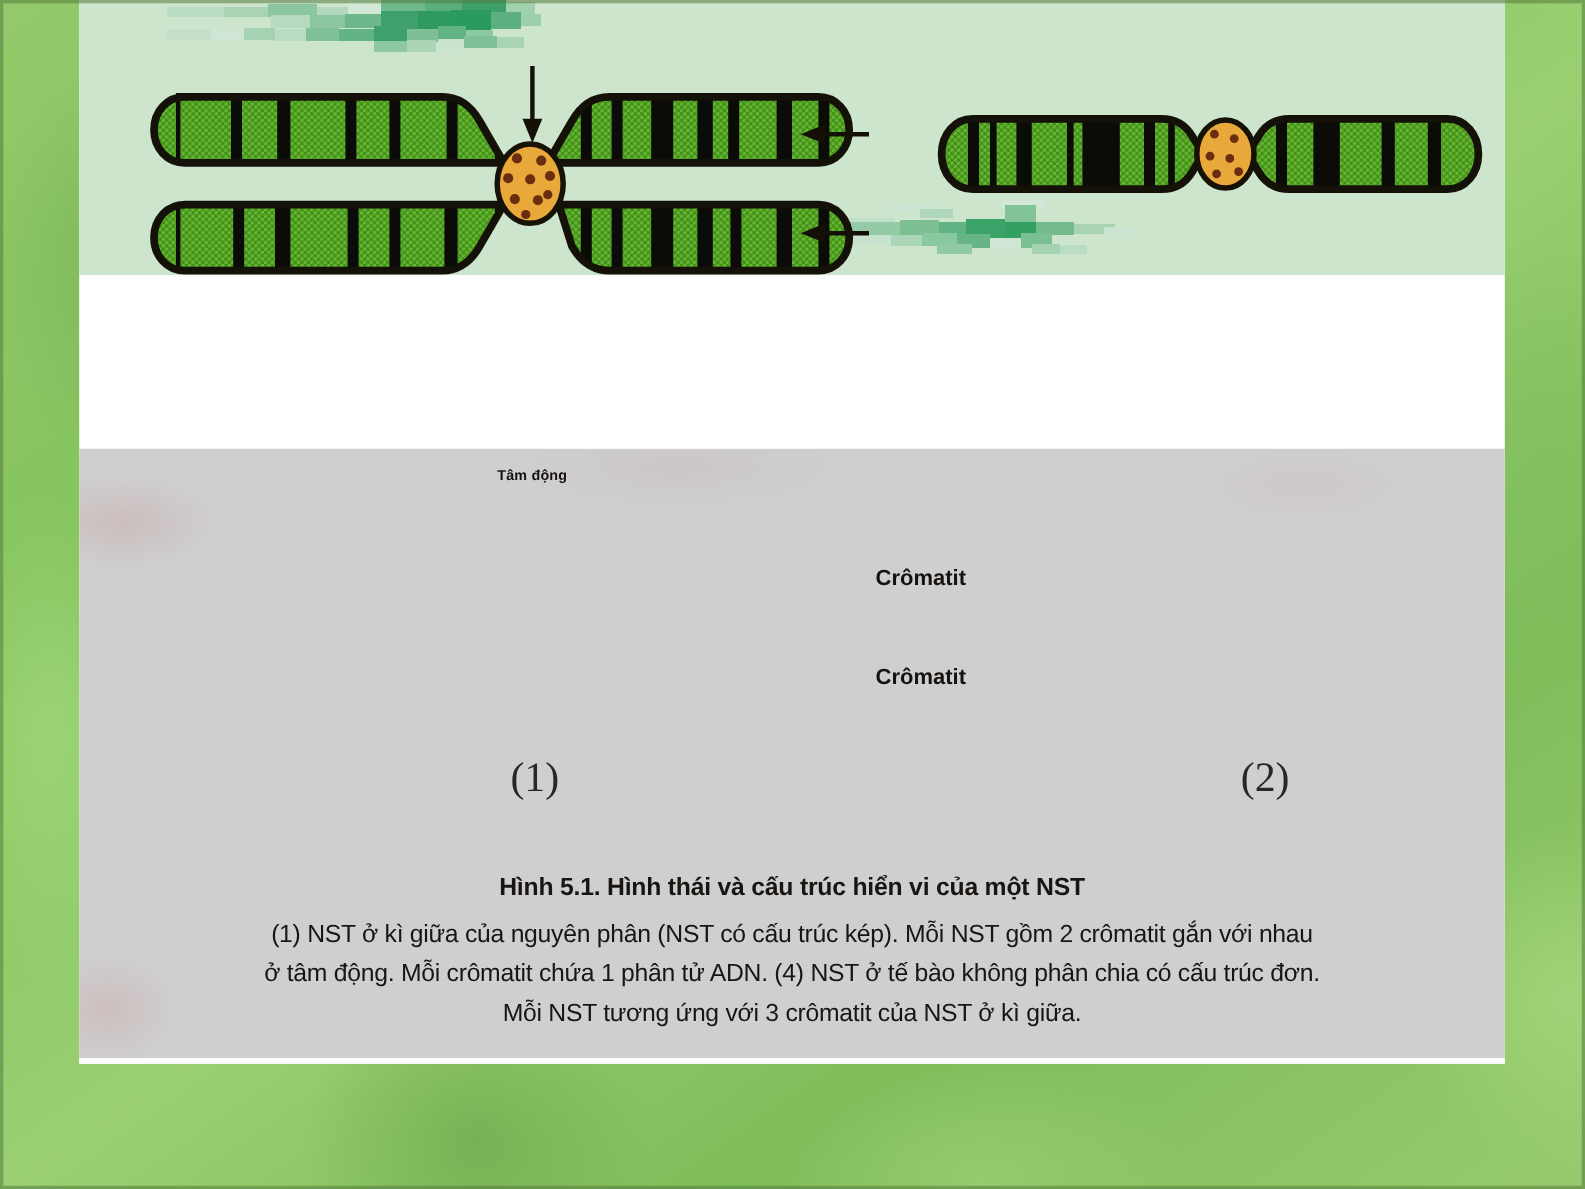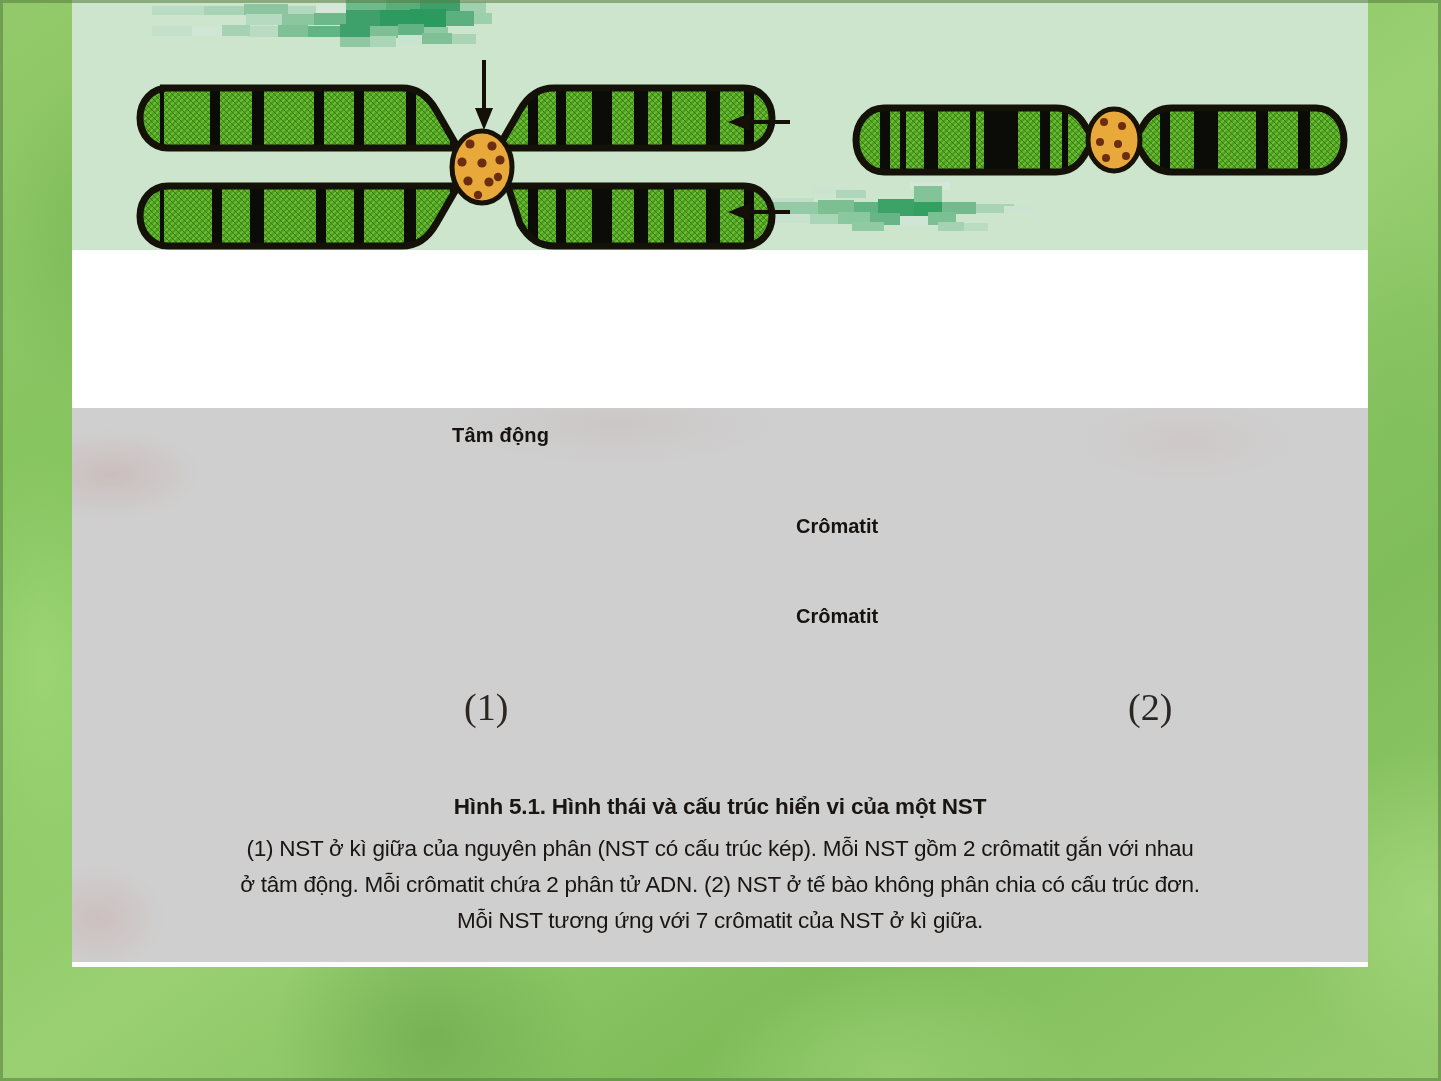--- a/index.html
+++ b/index.html
@@ -53,21 +53,21 @@
       radial-gradient(ellipse 140px 50px at 86% 6%, rgba(200,165,160,.16) 0%, rgba(200,165,160,0) 80%);
   }
 
   
   .chrom-svg{position:absolute;left:0;top:0;}
 
   .lbl{
     position:absolute;color:#16120f;font-weight:700;
     font-family:"Liberation Sans", sans-serif;white-space:nowrap;
   }
-  .lbl-tamdong{left:380px;top:424px;font-size:20px;letter-spacing:.2px;}
+  .lbl-tamdong{left:380px;top:424px;font-size:13px;letter-spacing:.2px;}
   .lbl-crom1{left:724px;top:515px;font-size:20px;}
   .lbl-crom2{left:724px;top:605px;font-size:20px;}
   .num{
     position:absolute;font-family:"Liberation Serif", serif;
     font-size:38px;color:#2a2623;
   }
   .num1{left:392px;top:685px;}
   .num2{left:1056px;top:685px;}
 
   
@@ -335,18 +335,18 @@
     </svg>
 
     <div class="lbl lbl-tamdong">Tâm động</div>
     <div class="lbl lbl-crom1">Crômatit</div>
     <div class="lbl lbl-crom2">Crômatit</div>
     <div class="num num1">(1)</div>
     <div class="num num2">(2)</div>
 
     <div class="cap cap-title">Hình 5.1. Hình thái và cấu trúc hiển vi của một NST</div>
     <div class="cap cap-l1">(1) NST ở kì giữa của nguyên phân (NST có cấu trúc kép). Mỗi NST gồm 2 crômatit gắn với nhau</div>
-    <div class="cap cap-l2">ở tâm động. Mỗi crômatit chứa 2 phân tử ADN. (2) NST ở tế bào không phân chia có cấu trúc đơn.</div>
-    <div class="cap cap-l3">Mỗi NST tương ứng với 7 crômatit của NST ở kì giữa.</div>
+    <div class="cap cap-l2">ở tâm động. Mỗi crômatit chứa 1 phân tử ADN. (4) NST ở tế bào không phân chia có cấu trúc đơn.</div>
+    <div class="cap cap-l3">Mỗi NST tương ứng với 3 crômatit của NST ở kì giữa.</div>
 
     <div class="bottomstrip"></div>
   </div>
 </div>
 
 </body></html>

